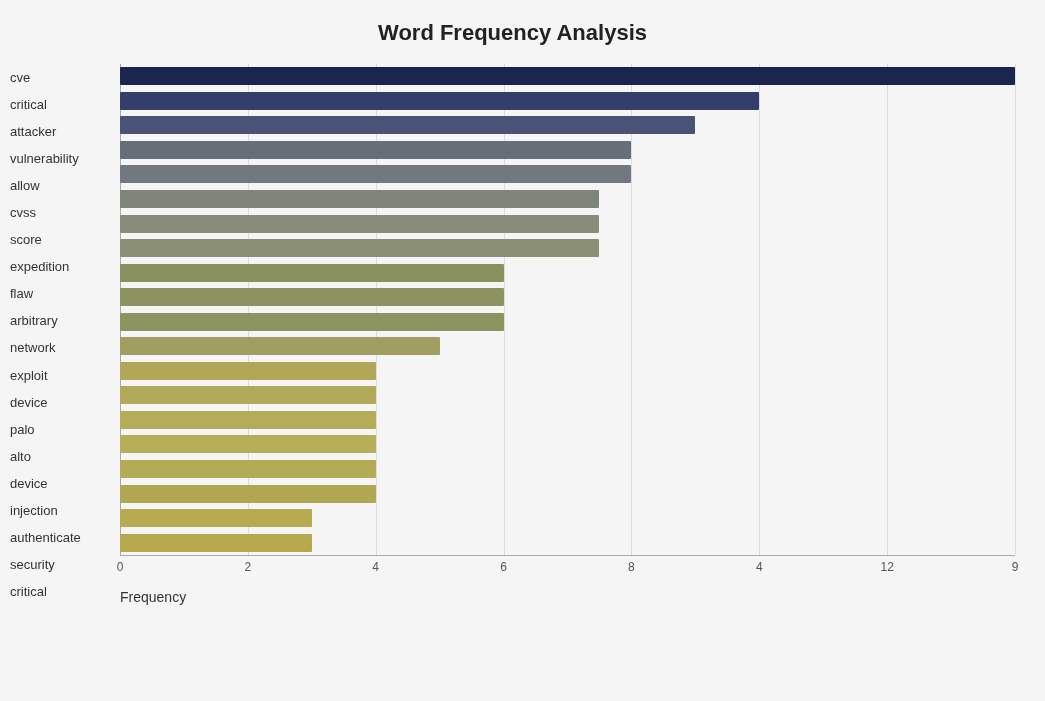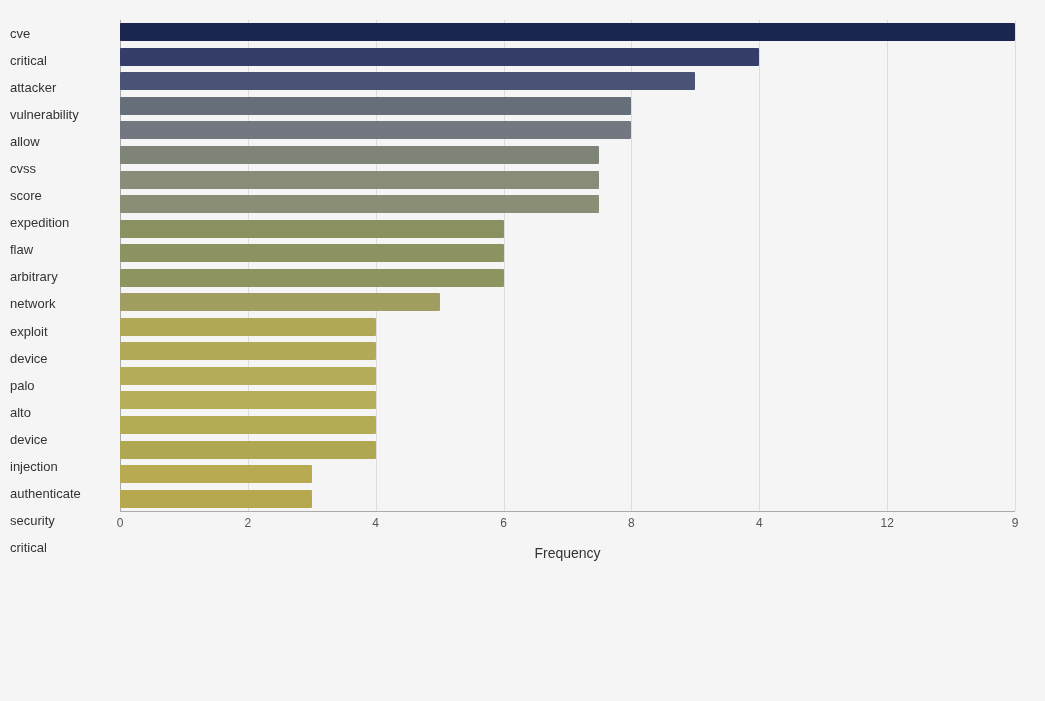--- a/index.html
+++ b/index.html
@@ -94,30 +94,30 @@
       border-top: 1px solid #aaa;
     }
     .x-tick {
       position: absolute;
       top: 4px;
       font-size: 12px;
       color: #555;
       transform: translateX(-50%);
     }
     .x-axis-label {
-      text-align: center;
       font-size: 14px;
       color: #333;
       margin-top: 4px;
     }
   </style>
 </head>
 <body>
 
 <div class="chart-container">
+  <div class="chart-title">Word Frequency Analysis</div>
   <div class="chart-area">
     <div class="y-axis" id="y-axis">
         <div class="y-label">cve</div>
         <div class="y-label">critical</div>
         <div class="y-label">attacker</div>
         <div class="y-label">vulnerability</div>
         <div class="y-label">allow</div>
         <div class="y-label">cvss</div>
         <div class="y-label">score</div>
         <div class="y-label">expedition</div>

